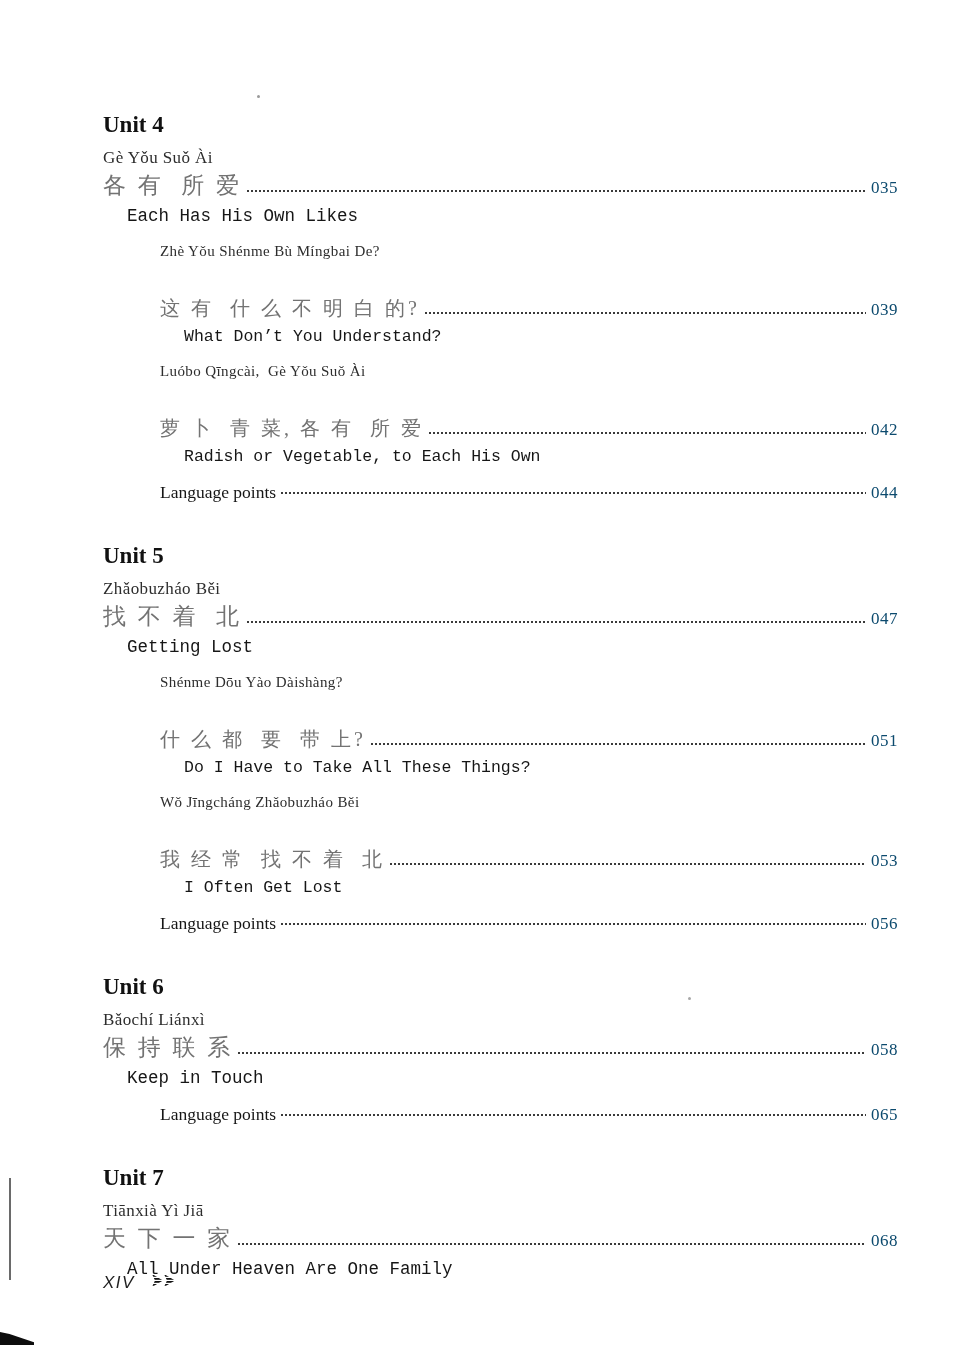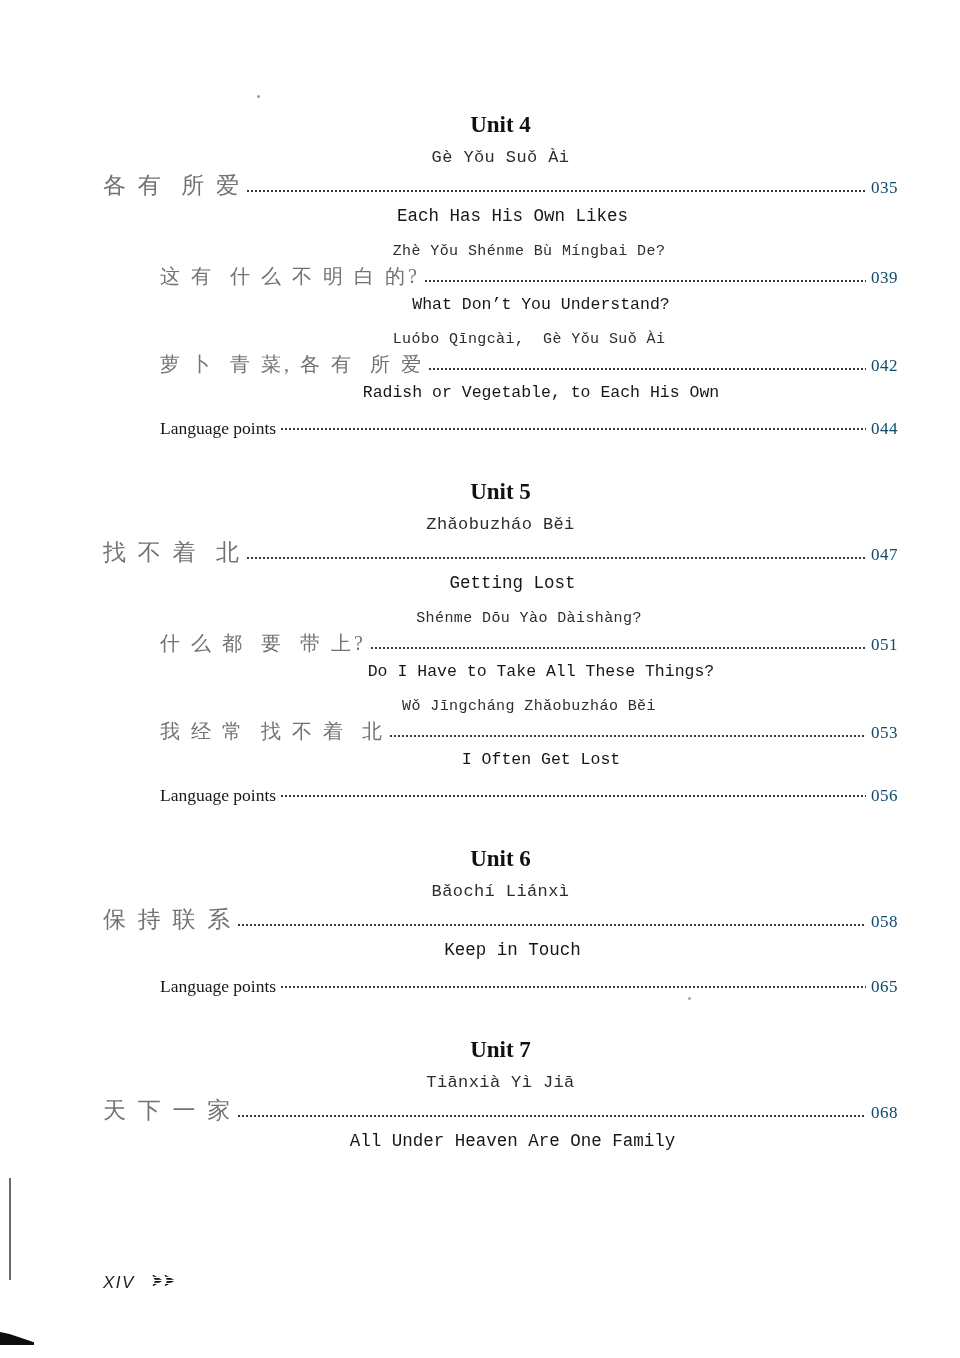--- a/index.html
+++ b/index.html
@@ -14,31 +14,31 @@
     overflow: hidden;
     font-family: "Liberation Serif", serif;
     color: #1c1c1c;
   }
   .page {
     position: absolute;
     top: 112px;
     left: 103px;
     width: 795px;
   }
-  .unit { margin-bottom: 40px; text-align: center; }
+  .unit { margin-bottom: 40px; }
   .unit-heading {
     font-family: "Liberation Serif", serif;
     font-weight: bold;
     font-size: 23px;
     line-height: 26px;
     margin: 0 0 9px 0;
     color: #111111;
   }
   .pinyin {
-    font-family: Liberation Mono, monospace;
+    font-family: Liberation Serif, serif;
     font-size: 17px;
     line-height: 22px;
     letter-spacing: 0.4px;
     color: #2d2d2d;
     white-space: pre;
     margin-bottom: 2px;
   }
   .toc-row {
     display: flex;
     align-items: baseline;
@@ -70,21 +70,21 @@
   .english {
     font-family: Liberation Mono, monospace;
     font-size: 17.5px;
     line-height: 22px;
     margin-bottom: 15px;
     color: #161616;
     margin-left: 24px;
   }
   .lesson { margin-left: 57px; margin-bottom: 15px; }
   .lesson .pinyin { font-size: 15px; line-height: 19px; }
-  .lesson .cn { font-size: 20px; line-height: 27px; }
+  .lesson .cn { font-size: 20px; line-height: 27px; margin-top: 32px; }
   .lesson .leader { margin-bottom: 8px; }
   .lesson .english { font-size: 16.5px; line-height: 21px; margin-bottom: 0; }
   .lang-row { margin-left: 57px; margin-top: 6px; margin-bottom: 0; }
   .lp-label {
     font-family: "Liberation Serif", serif;
     font-size: 17.5px;
     color: #161616;
   }
   .footer {
     position: absolute;

